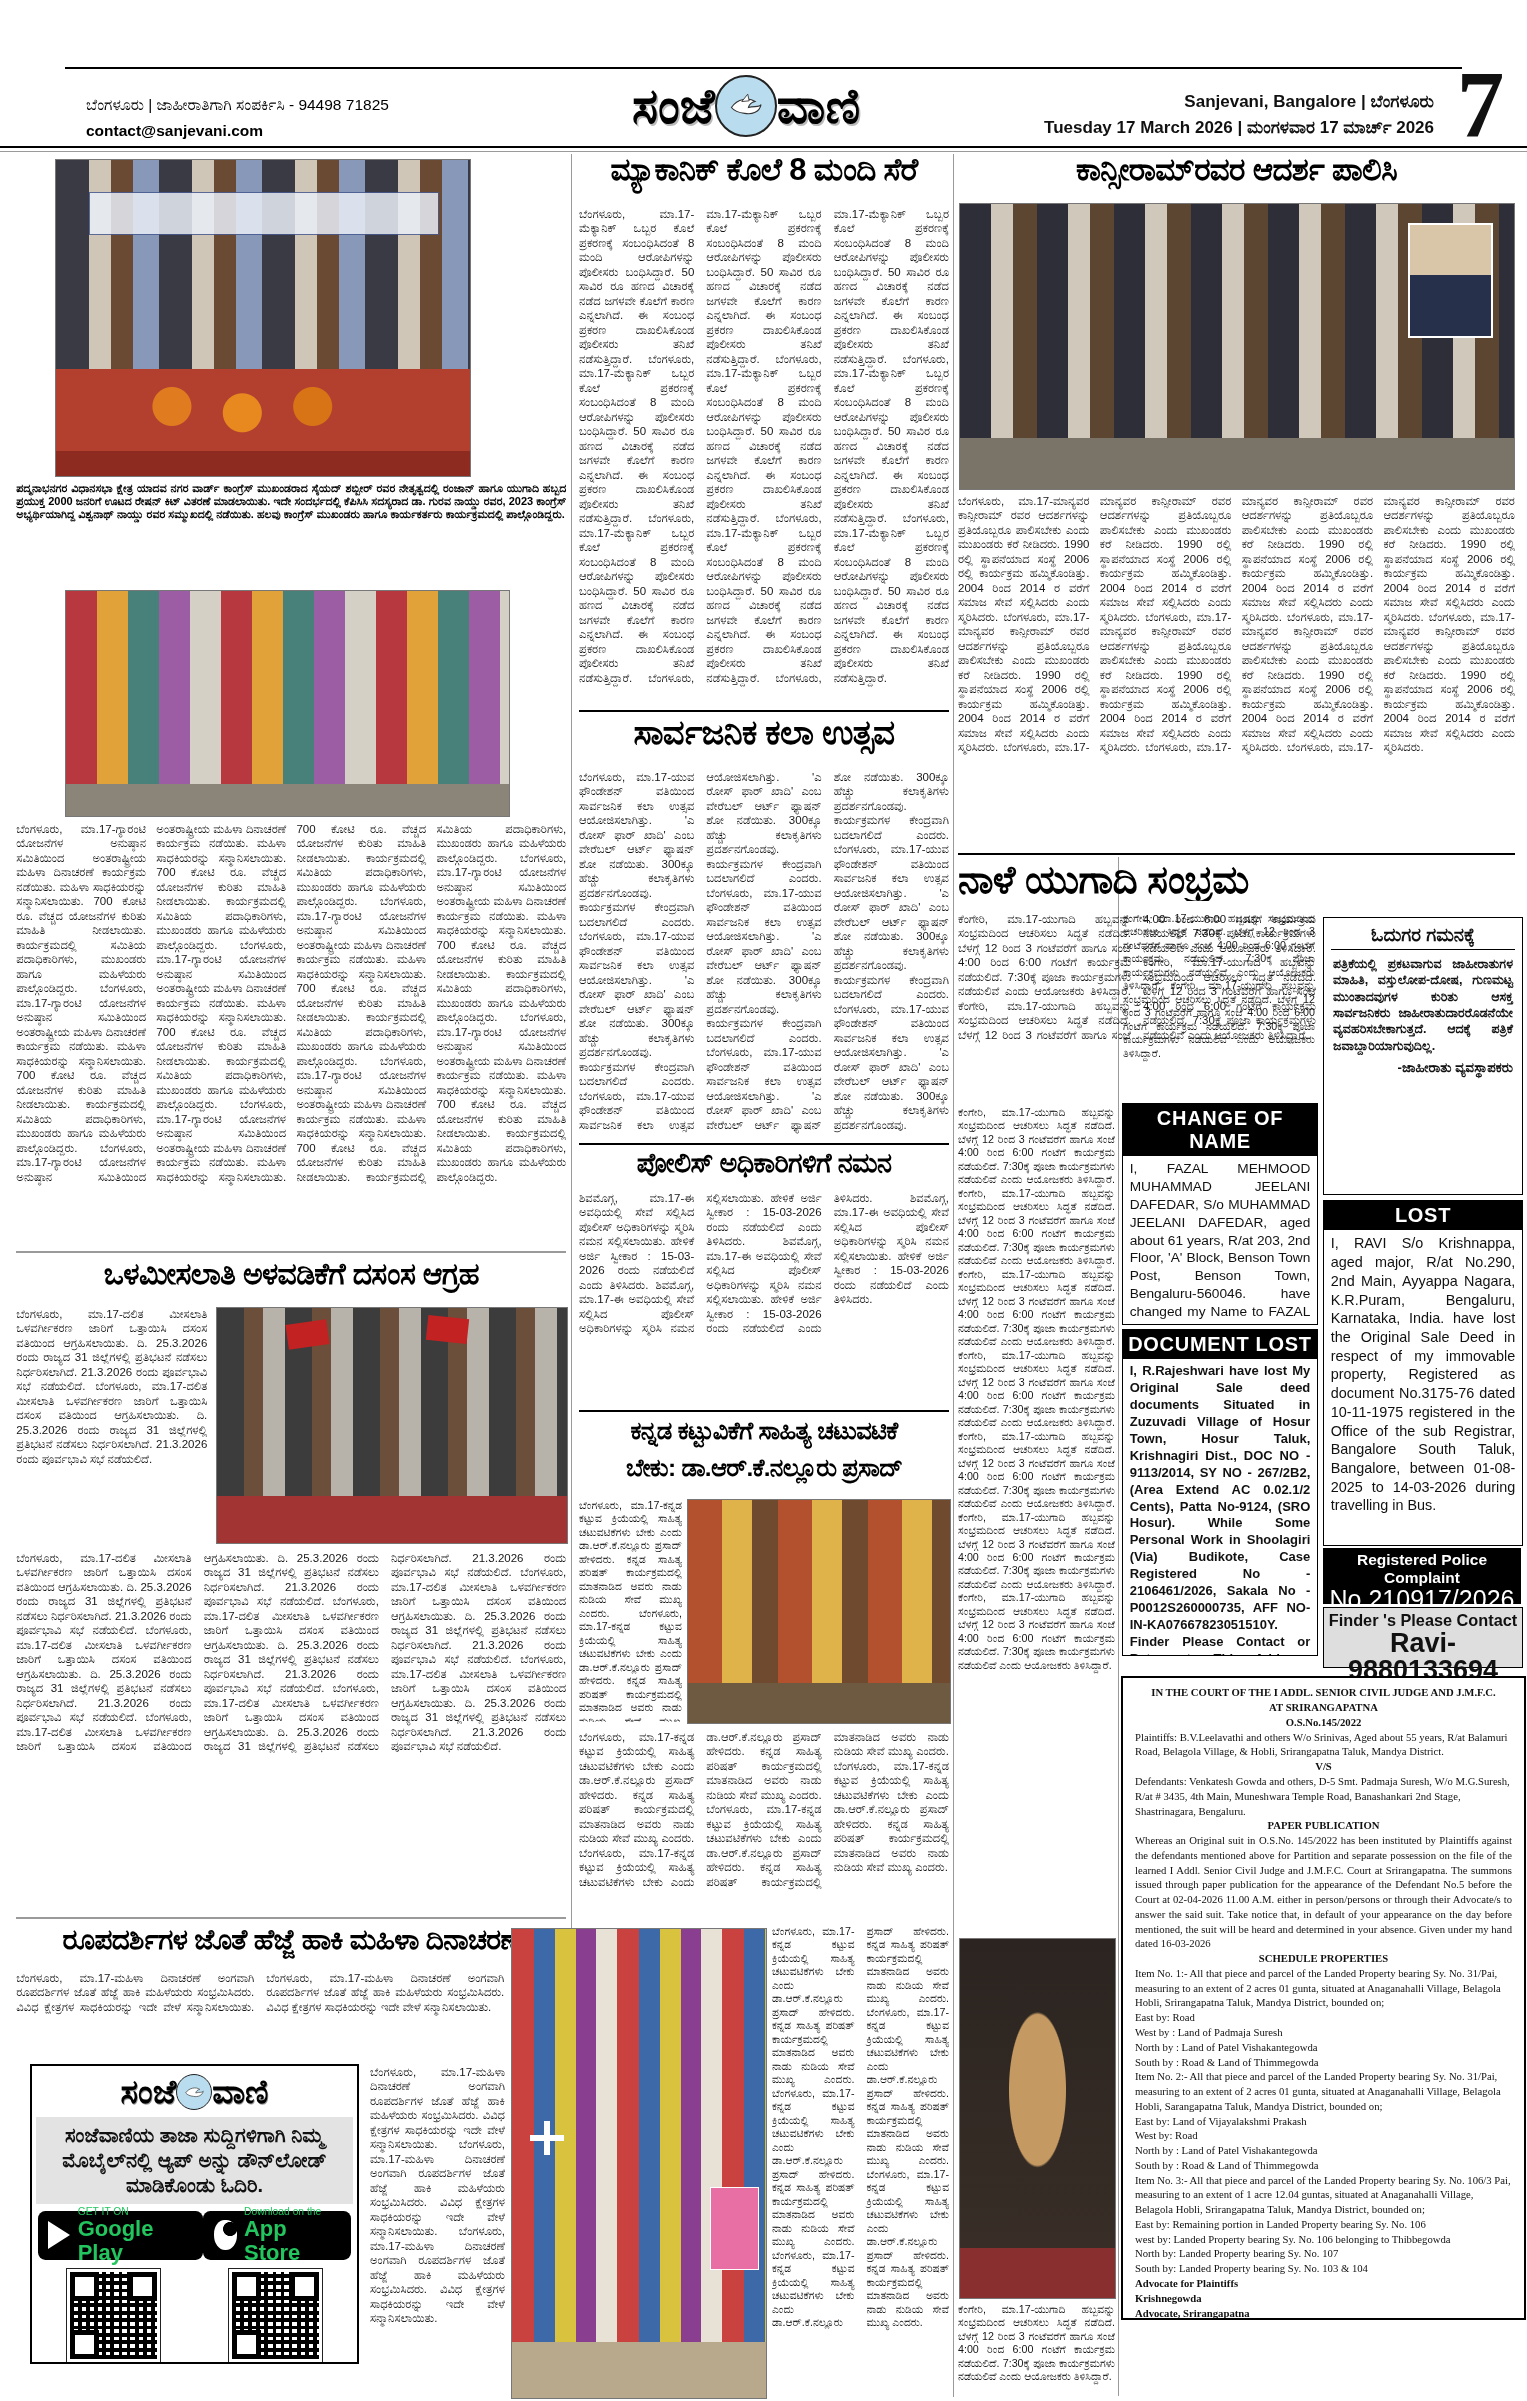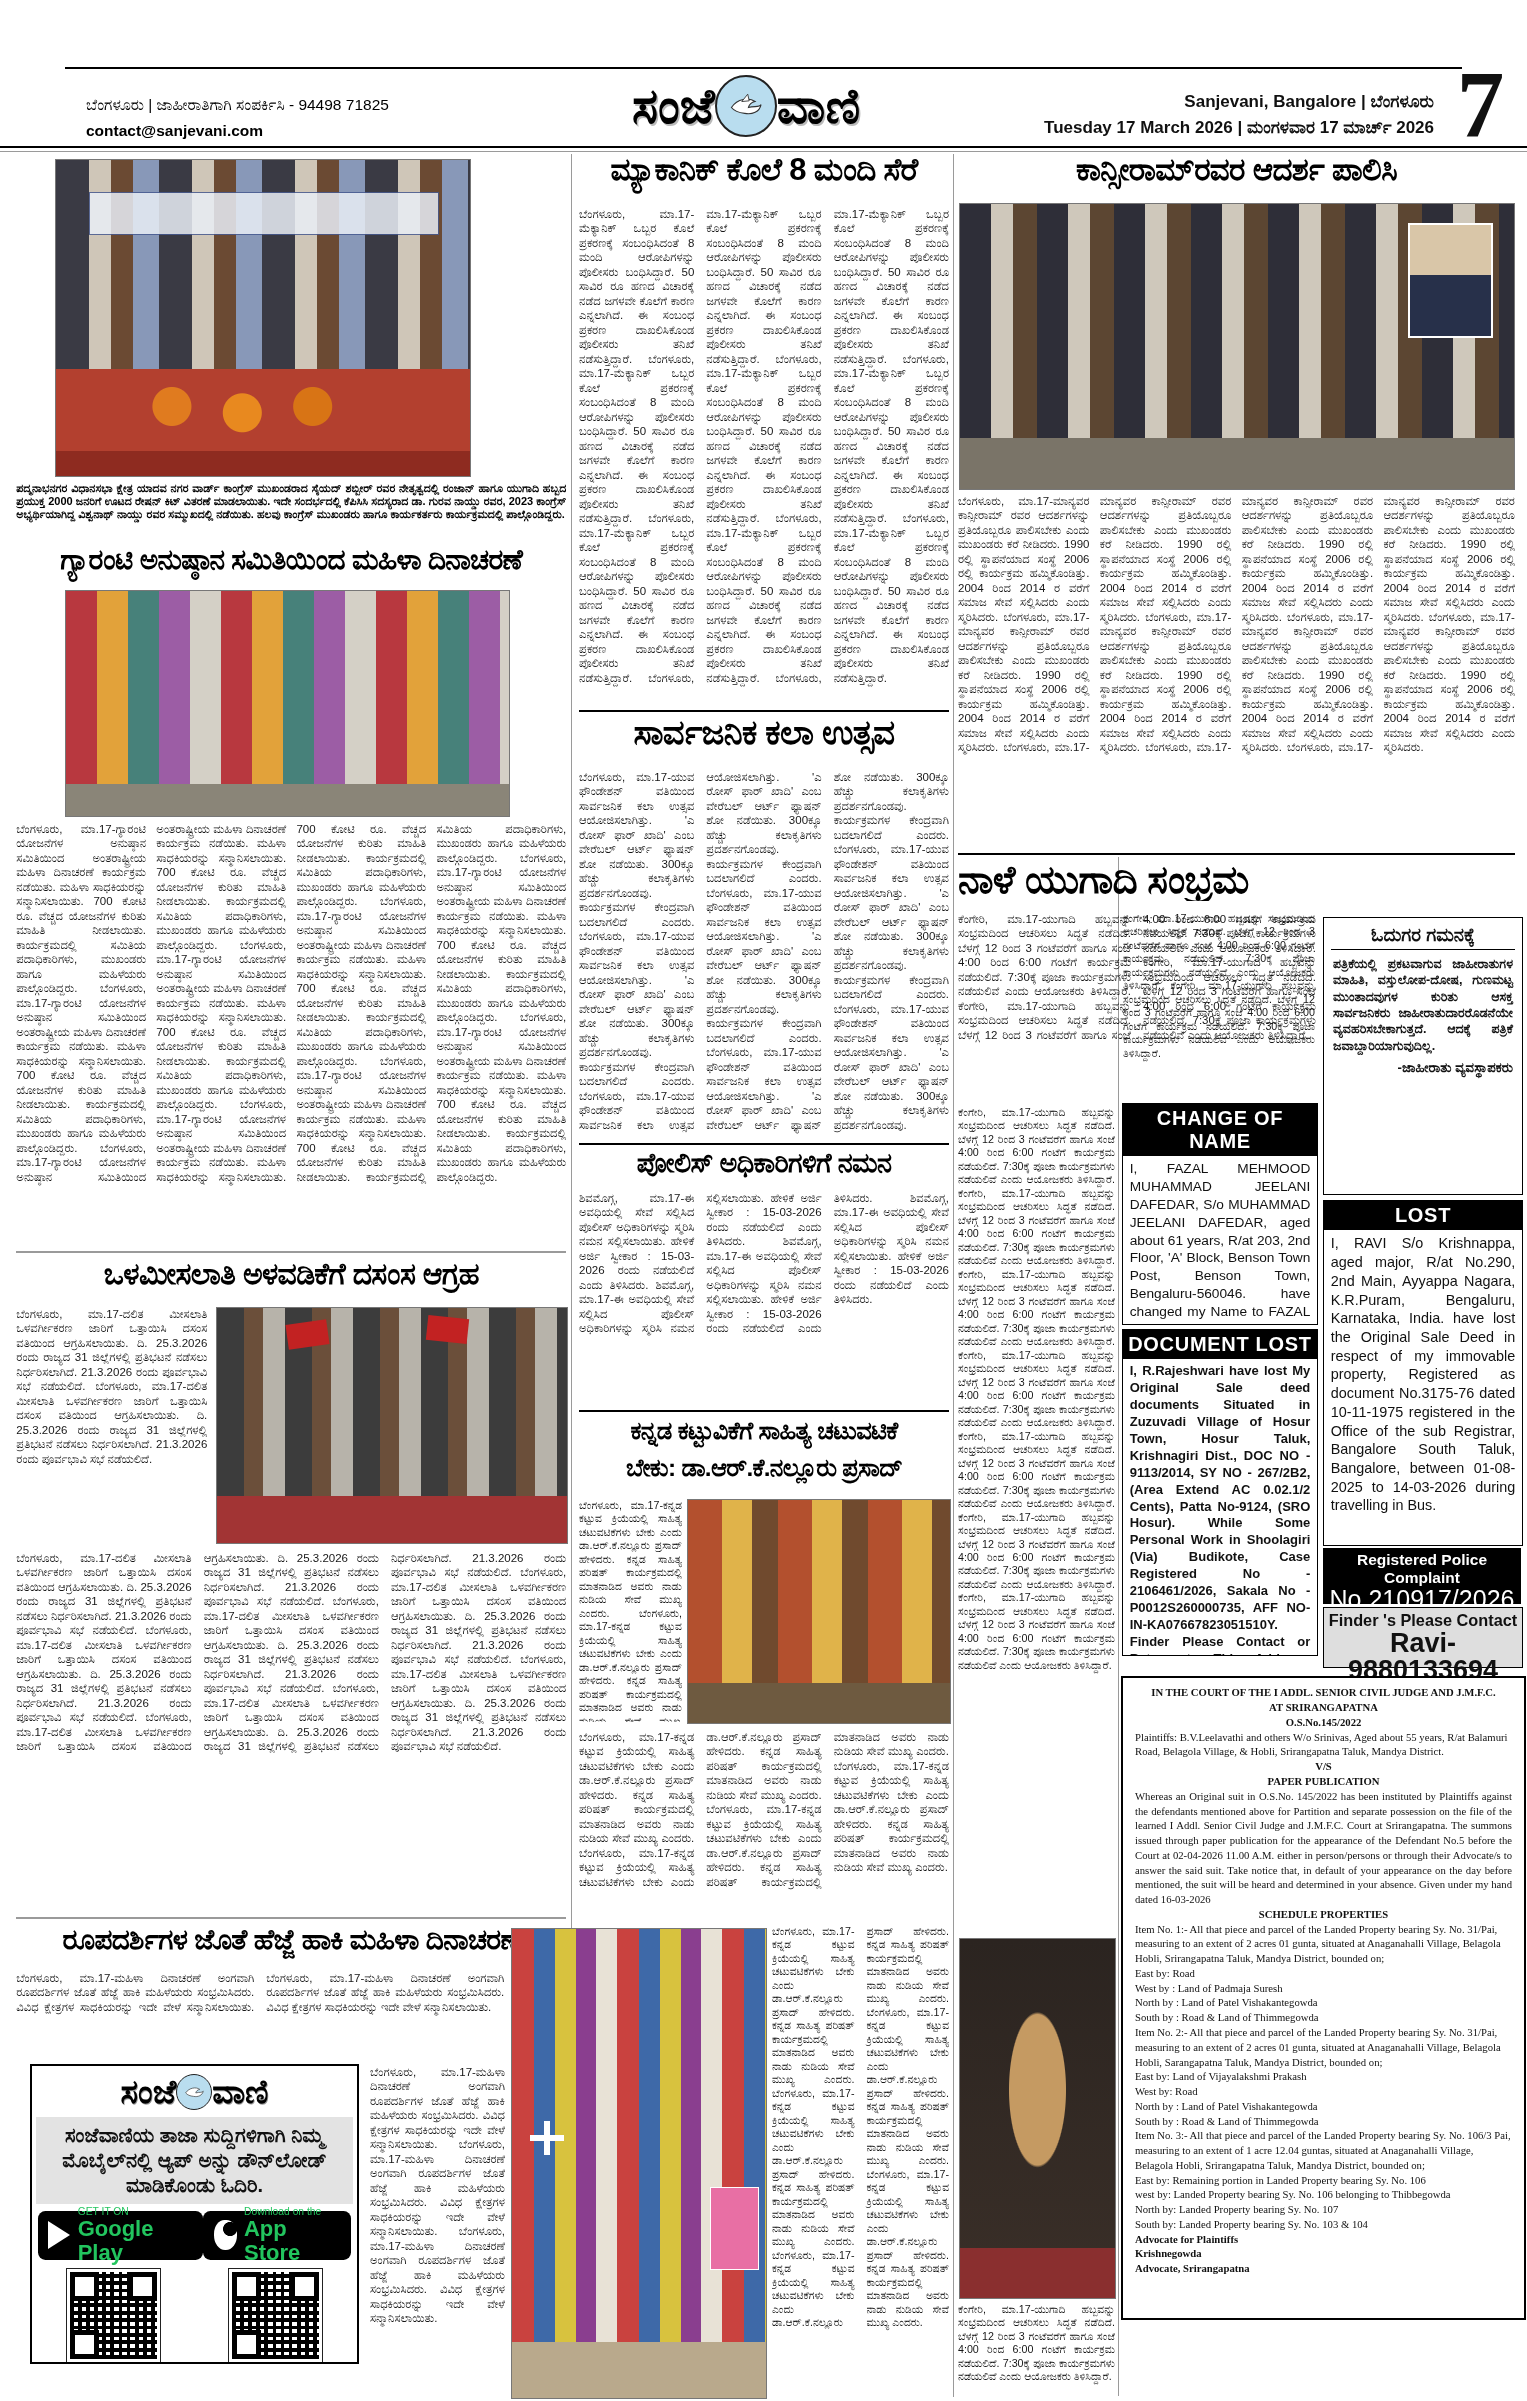--- a/index.html
+++ b/index.html
@@ -78,21 +78,20 @@
        radial-gradient(circle at 28% 78%, #e07b1f 0 19px, rgba(0,0,0,0) 20px),
        radial-gradient(circle at 45% 80%, #e8891f 0 19px, rgba(0,0,0,0) 20px),
        radial-gradient(circle at 62% 78%, #d87415 0 19px, rgba(0,0,0,0) 20px),
        linear-gradient(180deg, rgba(0,0,0,0) 0 66%, #b3402f 66% 92%, #8e2b20 92%),
        repeating-linear-gradient(90deg, #3a3a44 0 33px, #cfc6b8 33px 55px, #6b4a33 55px 77px, #8898b8 77px 103px),
        linear-gradient(180deg, #7d9a62 0 14%, #b9cfe4 14% 26%, #caa98d 26%)">
     <div class="abs" style="left:8%;top:10%;width:84%;height:13%;background:#e9eef6;border:0.7px solid #46598f;opacity:.85"></div>
   </div>
   <div class="caption" style="left:16.3px;top:482px;width:550px;height:62px">ಪದ್ಮನಾಭನಗರ ವಿಧಾನಸಭಾ ಕ್ಷೇತ್ರ ಯಾದವ ನಗರ ವಾರ್ಡ್ ಕಾಂಗ್ರೆಸ್ ಮುಖಂಡರಾದ ಸೈಯದ್ ಶಬ್ಬೀರ್ ರವರ ನೇತೃತ್ವದಲ್ಲಿ ರಂಜಾನ್ ಹಾಗೂ ಯುಗಾದಿ ಹಬ್ಬದ ಪ್ರಯುಕ್ತ 2000 ಜನರಿಗೆ ಊಟದ ರೇಷನ್ ಕಿಟ್ ವಿತರಣೆ ಮಾಡಲಾಯಿತು. ಇದೇ ಸಂದರ್ಭದಲ್ಲಿ ಕೆಪಿಸಿಸಿ ಸದಸ್ಯರಾದ ಡಾ. ಗುರವ ನಾಯ್ಡು ರವರ, 2023 ಕಾಂಗ್ರೆಸ್ ಅಭ್ಯರ್ಥಿಯಾಗಿದ್ದ ವಿಶ್ವನಾಥ್ ನಾಯ್ಡು ರವರ ಸಮ್ಮುಖದಲ್ಲಿ ನಡೆಯಿತು. ಹಲವು ಕಾಂಗ್ರೆಸ್ ಮುಖಂಡರು ಹಾಗೂ ಕಾರ್ಯಕರ್ತರು ಕಾರ್ಯಕ್ರಮದಲ್ಲಿ ಪಾಲ್ಗೊಂಡಿದ್ದರು.</div>
 
-  <div class="headline" style="left:16.3px;top:545px;width:550px;height:40px;font-size:28px">ಗ್ಯಾರಂಟಿ ಅನುಷ್ಠಾನ ಸಮಿತಿಯಿಂದ ಮಹಿಳಾ ದಿನಾಚರಣೆ</div>
   <div class="photo" style="left:65px;top:590px;width:443px;height:225px;background:
        linear-gradient(180deg, rgba(0,0,0,0) 0 86%, #8a8578 86%),
        repeating-linear-gradient(90deg, #b8383f 0 31px, #e2a23a 31px 62px, #47817a 62px 93px, #9c5da5 93px 124px, #d4d0c6 124px 155px),
        linear-gradient(180deg, #8fae77 0 20%, #d9e4c8 20% 32%, rgba(0,0,0,0) 32%)"></div>
   <div class="body-text cols4" style="left:16.3px;top:822px;width:550px;height:390px">ಬೆಂಗಳೂರು, ಮಾ.17-ಗ್ಯಾರಂಟಿ ಯೋಜನೆಗಳ ಅನುಷ್ಠಾನ ಸಮಿತಿಯಿಂದ ಅಂತರಾಷ್ಟ್ರೀಯ ಮಹಿಳಾ ದಿನಾಚರಣೆ ಕಾರ್ಯಕ್ರಮ ನಡೆಯಿತು. ಮಹಿಳಾ ಸಾಧಕಿಯರನ್ನು ಸನ್ಮಾನಿಸಲಾಯಿತು. 700 ಕೋಟಿ ರೂ. ವೆಚ್ಚದ ಯೋಜನೆಗಳ ಕುರಿತು ಮಾಹಿತಿ ನೀಡಲಾಯಿತು. ಕಾರ್ಯಕ್ರಮದಲ್ಲಿ ಸಮಿತಿಯ ಪದಾಧಿಕಾರಿಗಳು, ಮುಖಂಡರು ಹಾಗೂ ಮಹಿಳೆಯರು ಪಾಲ್ಗೊಂಡಿದ್ದರು. ಬೆಂಗಳೂರು, ಮಾ.17-ಗ್ಯಾರಂಟಿ ಯೋಜನೆಗಳ ಅನುಷ್ಠಾನ ಸಮಿತಿಯಿಂದ ಅಂತರಾಷ್ಟ್ರೀಯ ಮಹಿಳಾ ದಿನಾಚರಣೆ ಕಾರ್ಯಕ್ರಮ ನಡೆಯಿತು. ಮಹಿಳಾ ಸಾಧಕಿಯರನ್ನು ಸನ್ಮಾನಿಸಲಾಯಿತು. 700 ಕೋಟಿ ರೂ. ವೆಚ್ಚದ ಯೋಜನೆಗಳ ಕುರಿತು ಮಾಹಿತಿ ನೀಡಲಾಯಿತು. ಕಾರ್ಯಕ್ರಮದಲ್ಲಿ ಸಮಿತಿಯ ಪದಾಧಿಕಾರಿಗಳು, ಮುಖಂಡರು ಹಾಗೂ ಮಹಿಳೆಯರು ಪಾಲ್ಗೊಂಡಿದ್ದರು. ಬೆಂಗಳೂರು, ಮಾ.17-ಗ್ಯಾರಂಟಿ ಯೋಜನೆಗಳ ಅನುಷ್ಠಾನ ಸಮಿತಿಯಿಂದ ಅಂತರಾಷ್ಟ್ರೀಯ ಮಹಿಳಾ ದಿನಾಚರಣೆ ಕಾರ್ಯಕ್ರಮ ನಡೆಯಿತು. ಮಹಿಳಾ ಸಾಧಕಿಯರನ್ನು ಸನ್ಮಾನಿಸಲಾಯಿತು. 700 ಕೋಟಿ ರೂ. ವೆಚ್ಚದ ಯೋಜನೆಗಳ ಕುರಿತು ಮಾಹಿತಿ ನೀಡಲಾಯಿತು. ಕಾರ್ಯಕ್ರಮದಲ್ಲಿ ಸಮಿತಿಯ ಪದಾಧಿಕಾರಿಗಳು, ಮುಖಂಡರು ಹಾಗೂ ಮಹಿಳೆಯರು ಪಾಲ್ಗೊಂಡಿದ್ದರು. ಬೆಂಗಳೂರು, ಮಾ.17-ಗ್ಯಾರಂಟಿ ಯೋಜನೆಗಳ ಅನುಷ್ಠಾನ ಸಮಿತಿಯಿಂದ ಅಂತರಾಷ್ಟ್ರೀಯ ಮಹಿಳಾ ದಿನಾಚರಣೆ ಕಾರ್ಯಕ್ರಮ ನಡೆಯಿತು. ಮಹಿಳಾ ಸಾಧಕಿಯರನ್ನು ಸನ್ಮಾನಿಸಲಾಯಿತು. 700 ಕೋಟಿ ರೂ. ವೆಚ್ಚದ ಯೋಜನೆಗಳ ಕುರಿತು ಮಾಹಿತಿ ನೀಡಲಾಯಿತು. ಕಾರ್ಯಕ್ರಮದಲ್ಲಿ ಸಮಿತಿಯ ಪದಾಧಿಕಾರಿಗಳು, ಮುಖಂಡರು ಹಾಗೂ ಮಹಿಳೆಯರು ಪಾಲ್ಗೊಂಡಿದ್ದರು. ಬೆಂಗಳೂರು, ಮಾ.17-ಗ್ಯಾರಂಟಿ ಯೋಜನೆಗಳ ಅನುಷ್ಠಾನ ಸಮಿತಿಯಿಂದ ಅಂತರಾಷ್ಟ್ರೀಯ ಮಹಿಳಾ ದಿನಾಚರಣೆ ಕಾರ್ಯಕ್ರಮ ನಡೆಯಿತು. ಮಹಿಳಾ ಸಾಧಕಿಯರನ್ನು ಸನ್ಮಾನಿಸಲಾಯಿತು. 700 ಕೋಟಿ ರೂ. ವೆಚ್ಚದ ಯೋಜನೆಗಳ ಕುರಿತು ಮಾಹಿತಿ ನೀಡಲಾಯಿತು. ಕಾರ್ಯಕ್ರಮದಲ್ಲಿ ಸಮಿತಿಯ ಪದಾಧಿಕಾರಿಗಳು, ಮುಖಂಡರು ಹಾಗೂ ಮಹಿಳೆಯರು ಪಾಲ್ಗೊಂಡಿದ್ದರು. ಬೆಂಗಳೂರು, ಮಾ.17-ಗ್ಯಾರಂಟಿ ಯೋಜನೆಗಳ ಅನುಷ್ಠಾನ ಸಮಿತಿಯಿಂದ ಅಂತರಾಷ್ಟ್ರೀಯ ಮಹಿಳಾ ದಿನಾಚರಣೆ ಕಾರ್ಯಕ್ರಮ ನಡೆಯಿತು. ಮಹಿಳಾ ಸಾಧಕಿಯರನ್ನು ಸನ್ಮಾನಿಸಲಾಯಿತು. 700 ಕೋಟಿ ರೂ. ವೆಚ್ಚದ ಯೋಜನೆಗಳ ಕುರಿತು ಮಾಹಿತಿ ನೀಡಲಾಯಿತು. ಕಾರ್ಯಕ್ರಮದಲ್ಲಿ ಸಮಿತಿಯ ಪದಾಧಿಕಾರಿಗಳು, ಮುಖಂಡರು ಹಾಗೂ ಮಹಿಳೆಯರು ಪಾಲ್ಗೊಂಡಿದ್ದರು. ಬೆಂಗಳೂರು, ಮಾ.17-ಗ್ಯಾರಂಟಿ ಯೋಜನೆಗಳ ಅನುಷ್ಠಾನ ಸಮಿತಿಯಿಂದ ಅಂತರಾಷ್ಟ್ರೀಯ ಮಹಿಳಾ ದಿನಾಚರಣೆ ಕಾರ್ಯಕ್ರಮ ನಡೆಯಿತು. ಮಹಿಳಾ ಸಾಧಕಿಯರನ್ನು ಸನ್ಮಾನಿಸಲಾಯಿತು. 700 ಕೋಟಿ ರೂ. ವೆಚ್ಚದ ಯೋಜನೆಗಳ ಕುರಿತು ಮಾಹಿತಿ ನೀಡಲಾಯಿತು. ಕಾರ್ಯಕ್ರಮದಲ್ಲಿ ಸಮಿತಿಯ ಪದಾಧಿಕಾರಿಗಳು, ಮುಖಂಡರು ಹಾಗೂ ಮಹಿಳೆಯರು ಪಾಲ್ಗೊಂಡಿದ್ದರು. ಬೆಂಗಳೂರು, ಮಾ.17-ಗ್ಯಾರಂಟಿ ಯೋಜನೆಗಳ ಅನುಷ್ಠಾನ ಸಮಿತಿಯಿಂದ ಅಂತರಾಷ್ಟ್ರೀಯ ಮಹಿಳಾ ದಿನಾಚರಣೆ ಕಾರ್ಯಕ್ರಮ ನಡೆಯಿತು. ಮಹಿಳಾ ಸಾಧಕಿಯರನ್ನು ಸನ್ಮಾನಿಸಲಾಯಿತು. 700 ಕೋಟಿ ರೂ. ವೆಚ್ಚದ ಯೋಜನೆಗಳ ಕುರಿತು ಮಾಹಿತಿ ನೀಡಲಾಯಿತು. ಕಾರ್ಯಕ್ರಮದಲ್ಲಿ ಸಮಿತಿಯ ಪದಾಧಿಕಾರಿಗಳು, ಮುಖಂಡರು ಹಾಗೂ ಮಹಿಳೆಯರು ಪಾಲ್ಗೊಂಡಿದ್ದರು. ಬೆಂಗಳೂರು, ಮಾ.17-ಗ್ಯಾರಂಟಿ ಯೋಜನೆಗಳ ಅನುಷ್ಠಾನ ಸಮಿತಿಯಿಂದ ಅಂತರಾಷ್ಟ್ರೀಯ ಮಹಿಳಾ ದಿನಾಚರಣೆ ಕಾರ್ಯಕ್ರಮ ನಡೆಯಿತು. ಮಹಿಳಾ ಸಾಧಕಿಯರನ್ನು ಸನ್ಮಾನಿಸಲಾಯಿತು. 700 ಕೋಟಿ ರೂ. ವೆಚ್ಚದ ಯೋಜನೆಗಳ ಕುರಿತು ಮಾಹಿತಿ ನೀಡಲಾಯಿತು. ಕಾರ್ಯಕ್ರಮದಲ್ಲಿ ಸಮಿತಿಯ ಪದಾಧಿಕಾರಿಗಳು, ಮುಖಂಡರು ಹಾಗೂ ಮಹಿಳೆಯರು ಪಾಲ್ಗೊಂಡಿದ್ದರು.</div>
 
   <div class="ruleg" style="left:16.3px;top:1251px;width:550px;height:1.5px"></div>
   <div class="headline" style="left:16.3px;top:1258px;width:550px;height:38px;font-size:30px">ಒಳಮೀಸಲಾತಿ ಅಳವಡಿಕೆಗೆ ದಸಂಸ ಆಗ್ರಹ</div>
   <div class="body-text" style="left:16.3px;top:1307px;width:191px;height:235px">ಬೆಂಗಳೂರು, ಮಾ.17-ದಲಿತ ಮೀಸಲಾತಿ ಒಳವರ್ಗೀಕರಣ ಜಾರಿಗೆ ಒತ್ತಾಯಿಸಿ ದಸಂಸ ವತಿಯಿಂದ ಆಗ್ರಹಿಸಲಾಯಿತು. ದಿ. 25.3.2026 ರಂದು ರಾಜ್ಯದ 31 ಜಿಲ್ಲೆಗಳಲ್ಲಿ ಪ್ರತಿಭಟನೆ ನಡೆಸಲು ನಿರ್ಧರಿಸಲಾಗಿದೆ. 21.3.2026 ರಂದು ಪೂರ್ವಭಾವಿ ಸಭೆ ನಡೆಯಲಿದೆ. ಬೆಂಗಳೂರು, ಮಾ.17-ದಲಿತ ಮೀಸಲಾತಿ ಒಳವರ್ಗೀಕರಣ ಜಾರಿಗೆ ಒತ್ತಾಯಿಸಿ ದಸಂಸ ವತಿಯಿಂದ ಆಗ್ರಹಿಸಲಾಯಿತು. ದಿ. 25.3.2026 ರಂದು ರಾಜ್ಯದ 31 ಜಿಲ್ಲೆಗಳಲ್ಲಿ ಪ್ರತಿಭಟನೆ ನಡೆಸಲು ನಿರ್ಧರಿಸಲಾಗಿದೆ. 21.3.2026 ರಂದು ಪೂರ್ವಭಾವಿ ಸಭೆ ನಡೆಯಲಿದೆ.</div>
   <div class="photo" style="left:216px;top:1307px;width:350px;height:235px;background:
@@ -234,20 +233,21 @@
     <div style="font-weight:bold;font-size:16.3px;padding-top:3px">Finder 's Please Contact</div>
     <div style="font-weight:bold;font-size:27px;line-height:1">Ravi-9880133694</div>
   </div>
 
   <div class="court" style="left:1121px;top:1676px;width:377px;height:625px">
     <div class="c-center">IN THE COURT OF THE I ADDL. SENIOR CIVIL JUDGE AND J.M.F.C.</div>
     <div class="c-center">AT SRIRANGAPATNA</div>
     <div class="c-center">O.S.No.145/2022</div>
     <div>Plaintiffs: B.V.Leelavathi and others W/o Srinivas, Aged about 55 years, R/at Balamuri Road, Belagola Village, &amp; Hobli, Srirangapatna Taluk, Mandya District.</div>
     <div class="c-center">V/S</div>
+    <div>Defendants: Venkatesh Gowda and others, D-5 Smt. Padmaja Suresh, W/o M.G.Suresh, R/at # 3435, 4th Main, Muneshwara Temple Road, Banashankari 2nd Stage, Shastrinagara, Bengaluru.</div>
     <div class="c-center">PAPER PUBLICATION</div>
     <div style="text-align:justify">Whereas an Original suit in O.S.No. 145/2022 has been instituted by Plaintiffs against the defendants mentioned above for Partition and separate possession on the file of the learned I Addl. Senior Civil Judge and J.M.F.C. Court at Srirangapatna. The summons issued through paper publication for the appearance of the Defendant No.5 before the Court at 02-04-2026 11.00 A.M. either in person/persons or through their Advocate/s to answer the said suit. Take notice that, in default of your appearance on the day before mentioned, the suit will be heard and determined in your absence. Given under my hand dated 16-03-2026</div>
     <div class="c-center">SCHEDULE PROPERTIES</div>
     <div>Item No. 1:- All that piece and parcel of the Landed Property bearing Sy. No. 31/Pai, measuring to an extent of 2 acres 01 gunta, situated at Anaganahalli Village, Belagola Hobli, Srirangapatna Taluk, Mandya District, bounded on;</div>
     <div>East by: Road</div>
     <div>West by : Land of Padmaja Suresh</div>
     <div>North by : Land of Patel Vishakantegowda</div>
     <div>South by : Road &amp; Land of Thimmegowda</div>
     <div>Item No. 2:- All that piece and parcel of the Landed Property bearing Sy. No. 31/Pai, measuring to an extent of 2 acres 01 gunta, situated at Anaganahalli Village, Belagola Hobli, Sarangapatna Taluk, Mandya District, bounded on;</div>
     <div>East by: Land of Vijayalakshmi Prakash</div>

